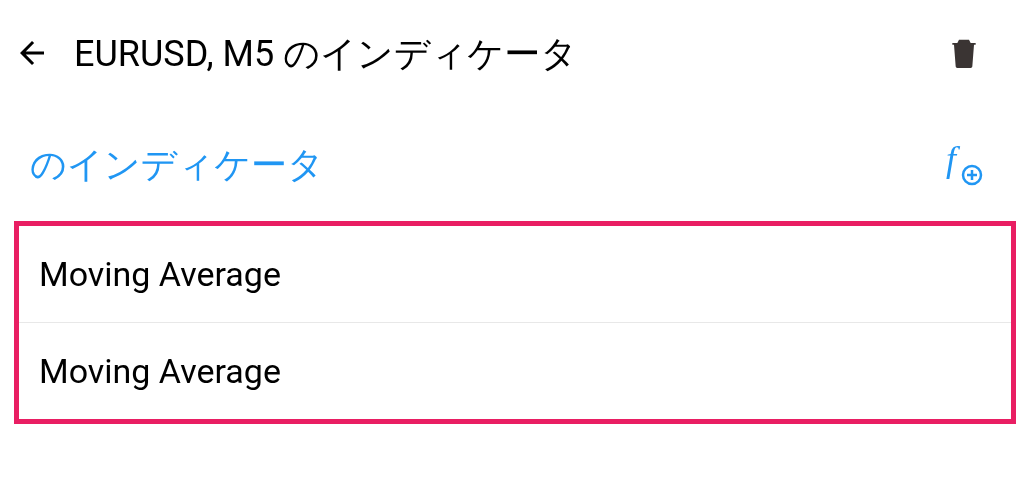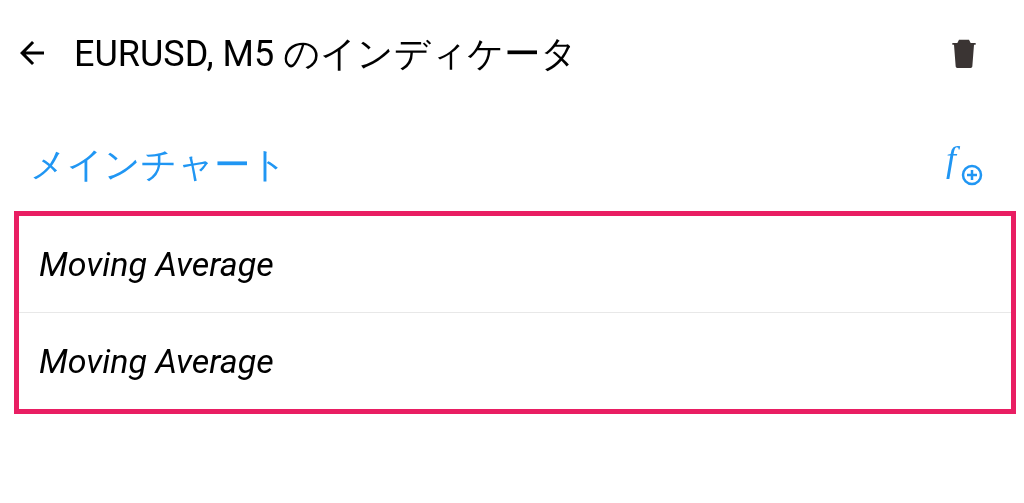--- a/index.html
+++ b/index.html
@@ -43,22 +43,21 @@
       font-weight: 400;
       color: #2096f3;
       flex: 1;
     }
     .add-icon {
       cursor: pointer;
       margin-right: 20px;
     }
     .indicator-list {
       border: 5px solid #e91e63;
-      margin: 0 8px 0 14px;
-      font-style: italic;
+      margin: 10px 8px 0 14px;
     }
     .indicator-item {
       padding: 28px 20px;
       font-size: 34px;
       color: #000;
       cursor: pointer;
       border-bottom: 1px solid #e8e8e8;
     }
     .indicator-item:last-child {
       border-bottom: none;
@@ -75,21 +74,21 @@
   </div>
   <div class="title">EURUSD, M5 のインディケータ</div>
   <div class="trash-icon">
     <svg width="40" height="40" viewBox="0 0 24 24">
       <path d="M6 7h12l-1 13c-.05.55-.5 1-1 1H8c-.55 0-.95-.45-1-1L6 7zm3-3h6l1 2h3v1H5V6h3l1-2z" fill="#3a3433"></path>
     </svg>
   </div>
 </div>
 
 <div class="section-header">
-  <div class="section-title">メインチャート</div>
+  <div class="section-title">のインディケータ</div>
   <div class="add-icon">
     <svg width="48" height="48" viewBox="0 0 48 48">
       <text x="10" y="32" font-family="serif" font-style="italic" font-size="36" font-weight="500" fill="#2096f3">f</text>
       <circle cx="36" cy="36" r="9" fill="none" stroke="#2096f3" stroke-width="2.5"></circle>
       <line x1="36" y1="31" x2="36" y2="41" stroke="#2096f3" stroke-width="2.5"></line>
       <line x1="31" y1="36" x2="41" y2="36" stroke="#2096f3" stroke-width="2.5"></line>
     </svg>
   </div>
 </div>
 

